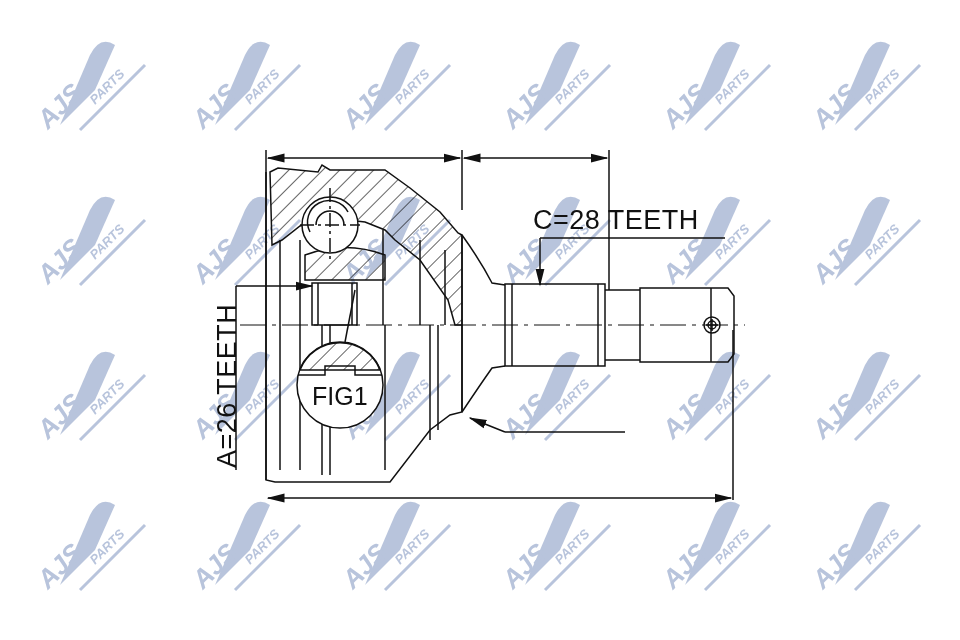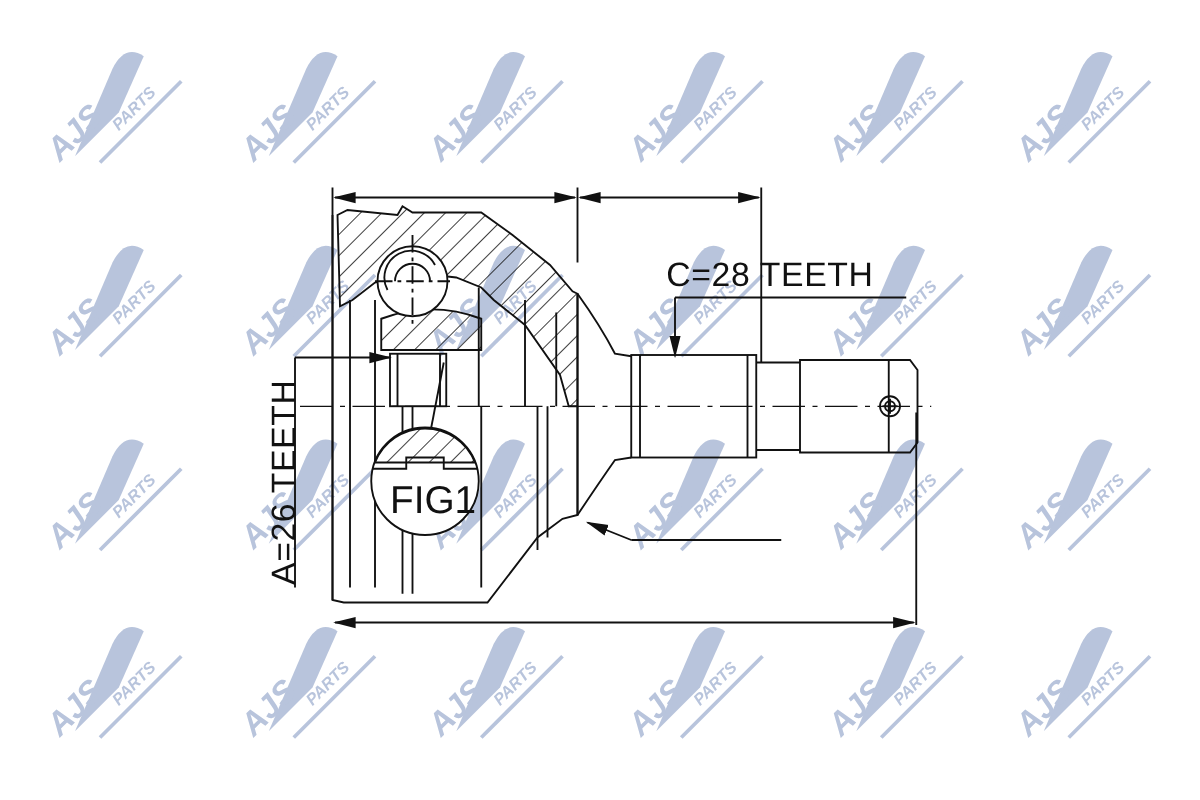--- a/index.html
+++ b/index.html
@@ -3,21 +3,21 @@
 <meta charset="utf-8">
 <style>
   html, body { margin: 0; padding: 0; background: #ffffff; }
   body { width: 960px; height: 640px; position: relative; overflow: hidden; font-family: "Liberation Sans", sans-serif; }
   .wm-layer { position: absolute; inset: 0; }
   .wm { position: absolute; width: 110px; height: 110px; }
   .drawing { position: absolute; left: 0; top: 0; width: 960px; height: 640px; }
   .label { position: absolute; color: #111; font-family: "Liberation Sans", sans-serif; white-space: nowrap; }
   .label-c { left: 533px; top: 205px; font-size: 27px; letter-spacing: 0.5px; }
   .label-a { left: 212px; top: 468px; font-size: 27px; transform-origin: 0 0; transform: rotate(-90deg); letter-spacing: 0.5px; }
-  .label-fig { left: 312px; top: 382px; font-size: 31px; }
+  .label-fig { left: 312px; top: 382px; font-size: 25px; }
 </style>
 </head>
 <body>
 
 <div class="wm-layer" id="wm-layer">
     <svg class="wm" viewBox="0 0 110 110" style="left: 40px; top: 30px;">
       <path d="M20,95 L50,25 Q60,5 75,15 L55,60 Z" fill="#b8c4dc"></path>
       <line x1="40" y1="100" x2="105" y2="35" stroke="#b8c4dc" stroke-width="3"></line>
       <text x="8" y="100" transform="rotate(-45 8 100)" font-family="Liberation Sans, sans-serif" font-weight="bold" font-style="italic" font-size="26" fill="#b8c4dc">AJS</text>
       <text x="55" y="75" transform="rotate(-45 55 75)" font-family="Liberation Sans, sans-serif" font-weight="bold" font-style="italic" font-size="13" fill="#b8c4dc">PARTS</text>

